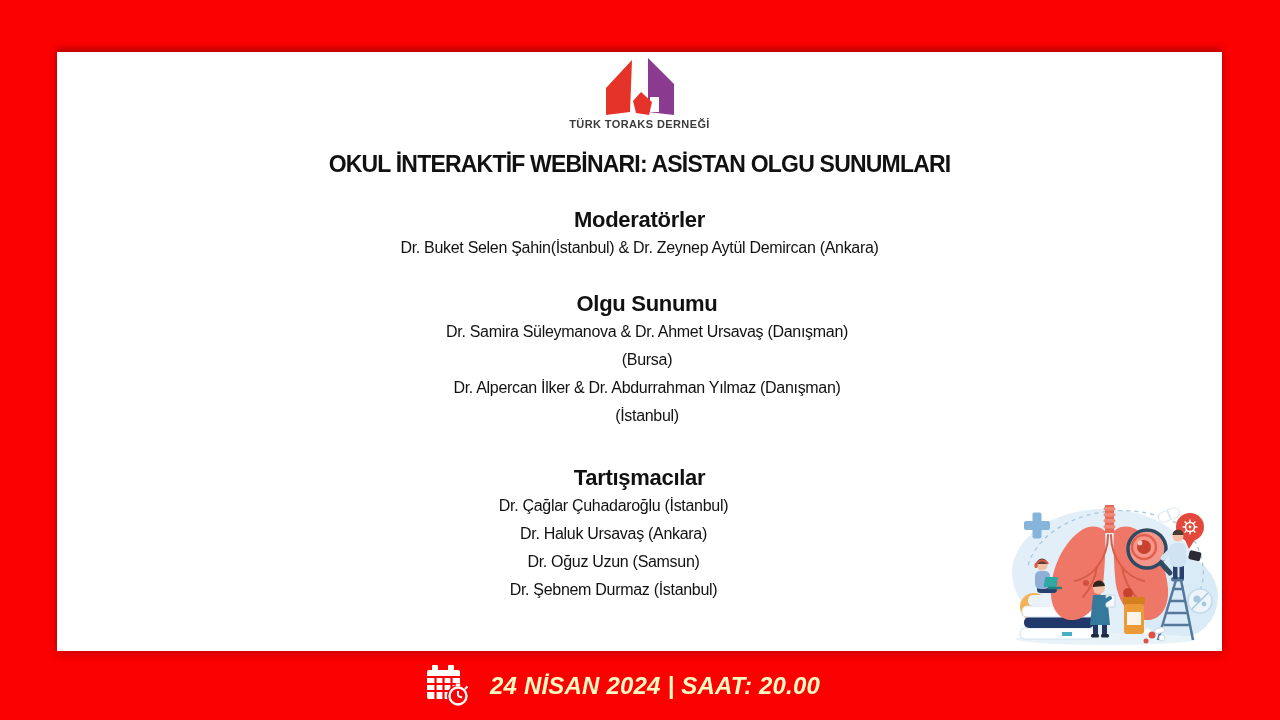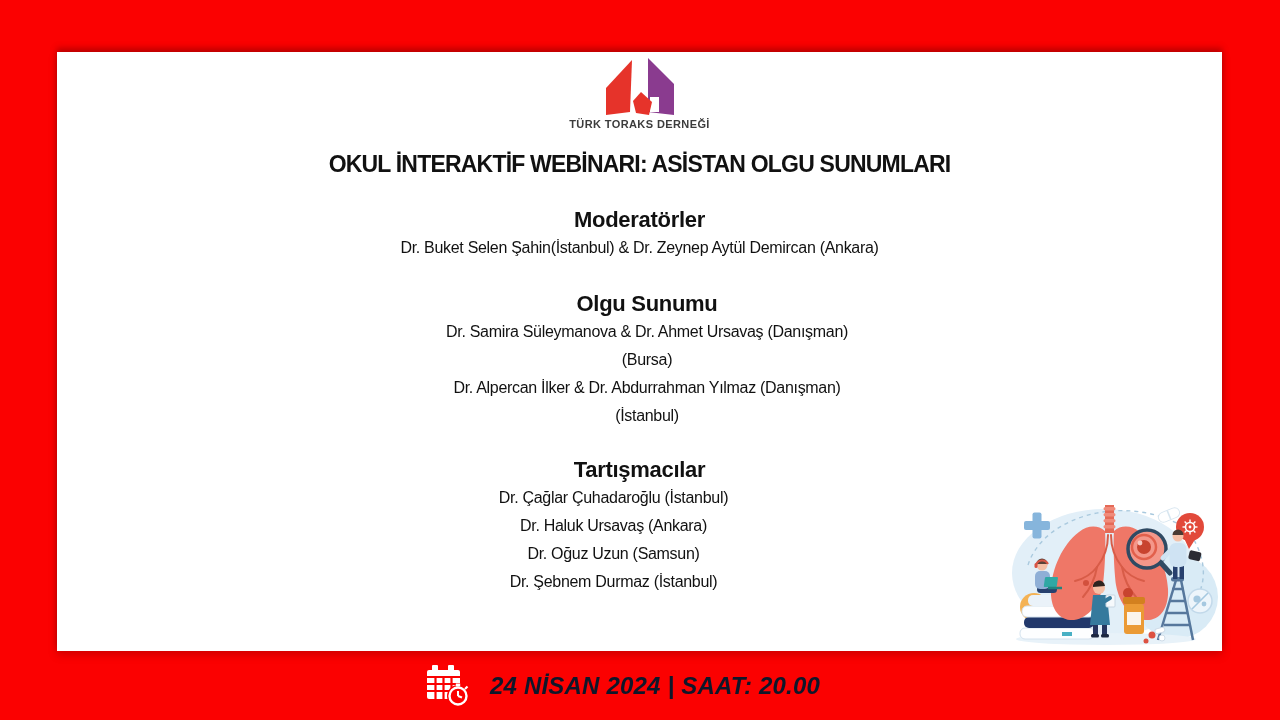--- a/index.html
+++ b/index.html
@@ -50,21 +50,21 @@
     line-height: 28px;
     letter-spacing: -0.3px;
   }
   .line {
     font-size: 16px;
     line-height: 28px;
     letter-spacing: -0.3px;
   }
   .sec-moderators { margin-top: 28px; }
   .sec-case { margin-top: 28px; padding-left: 15px; }
-  .sec-discussants { margin-top: 26px; }
+  .sec-discussants { margin-top: 34px; }
   .discussant-list {
     display: inline-block;
     text-align: center;
     transform: translateX(-26px);
   }
 
   .illustration {
     position: absolute;
     right: 4px; bottom: 2px;
     width: 212px; height: 164px;
@@ -74,21 +74,21 @@
     position: absolute;
     left: 0; right: 0; bottom: 0;
     height: 69px;
     display: flex;
     align-items: center;
     justify-content: center;
   }
   .footer-inner { display: flex; align-items: center; transform: translateX(-18px); }
   .calendar-icon-svg { display: block; }
   .footer-datetime {
-    color: #0f172a;
+    color: #fef9c3;
     font-size: 24px;
     font-weight: bold;
     font-style: italic;
     letter-spacing: 0.2px;
     margin-left: 20px;
   }
 </style>
 </head>
 <body>
 

